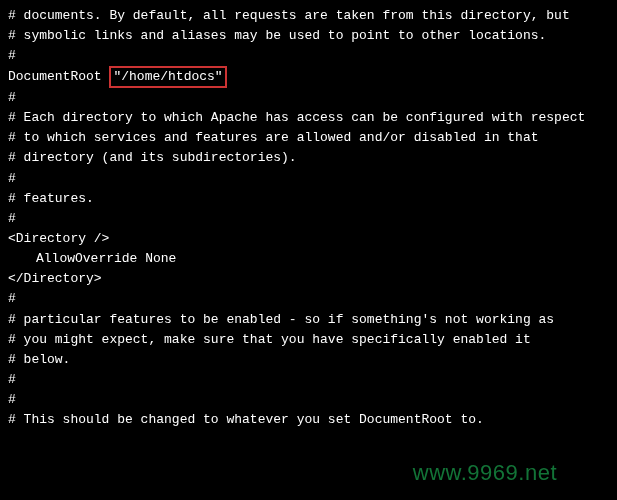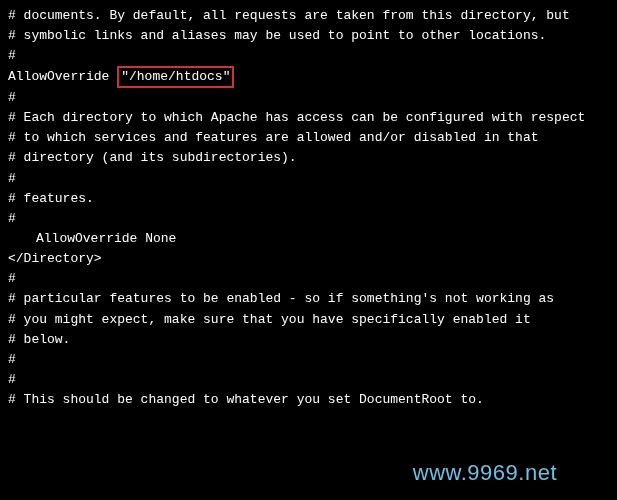--- a/index.html
+++ b/index.html
@@ -18,46 +18,47 @@
     .line { white-space: pre-wrap; word-break: break-word; }
     .highlight {
       border: 2px solid #cc3333;
       padding: 0 2px;
       display: inline-block;
       line-height: 1.35;
     }
     .indent { padding-left: 28px; }
     .watermark {
       position: absolute;
-      color: #7dd3fc;
+      color: #15803d;
       font-family: Arial, sans-serif;
       font-size: 22px;
       font-weight: normal;
       bottom: 10px;
       right: 60px;
       opacity: 0.9;
       letter-spacing: 0.5px;
     }
   </style>
 </head>
 <body>
 
 <div>
   <div class="line"># documents. By default, all requests are taken from this directory, but</div>
   <div class="line"># symbolic links and aliases may be used to point to other locations.</div>
   <div class="line">#</div>
-  <div class="line"><span>AllowOverride </span><span class="highlight">"/home/htdocs"</span></div>
+  <div class="line"><span>DocumentRoot </span><span class="highlight">"/home/htdocs"</span></div>
   <div class="line"></div>
   <div class="line">#</div>
   <div class="line"># Each directory to which Apache has access can be configured with respect</div>
   <div class="line"># to which services and features are allowed and/or disabled in that</div>
   <div class="line"># directory (and its subdirectories).</div>
   <div class="line">#</div>
   <div class="line"># features.</div>
   <div class="line">#</div>
+  <div class="line">&lt;Directory /&gt;</div>
   <div class="line indent">AllowOverride None</div>
   <div class="line">&lt;/Directory&gt;</div>
   <div class="line"></div>
   <div class="line">#</div>
   <div class="line"># particular features to be enabled - so if something's not working as</div>
   <div class="line"># you might expect, make sure that you have specifically enabled it</div>
   <div class="line"># below.</div>
   <div class="line">#</div>
   <div class="line"></div>
   <div class="line">#</div>

